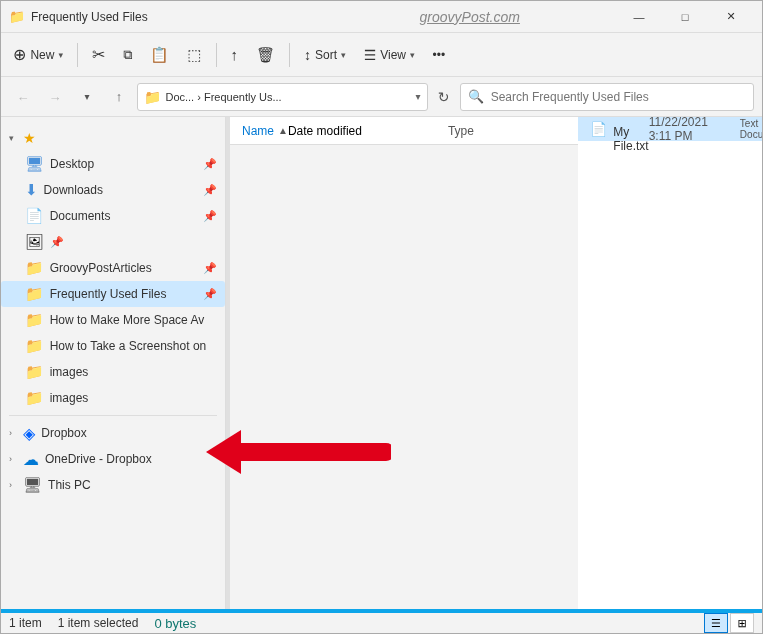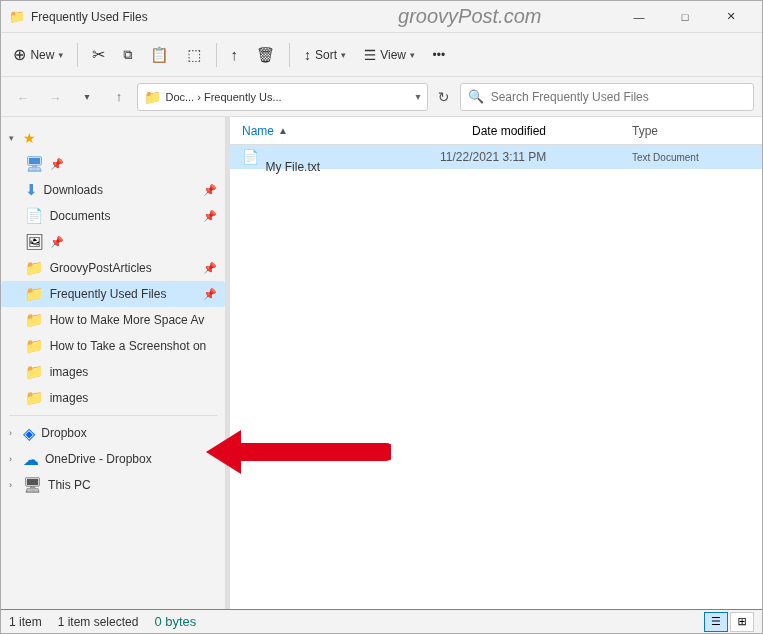--- a/index.html
+++ b/index.html
@@ -4,21 +4,21 @@
   <style>
     * { box-sizing: border-box; margin: 0; padding: 0; }
     body { font-family: 'Segoe UI', sans-serif; font-size: 13px; background: #fff; width: 763px; height: 634px; overflow: hidden; }
 
     .window { width: 763px; height: 634px; border: 1px solid #aaa; display: flex; flex-direction: column; background: #f3f3f3; }
 
     
     .title-bar { background: #f3f3f3; height: 32px; display: flex; align-items: center; padding: 0 8px; border-bottom: 1px solid #ddd; user-select: none; }
     .title-bar-icon { width: 16px; height: 16px; margin-right: 6px; }
     .title-bar-title { flex: 1; font-size: 12px; color: #333; }
-    .title-bar-watermark { flex: 1; text-align: center; font-size: 20px; color: #888; font-style: italic; }
+    .title-bar-watermark { flex: 1; text-align: center; font-size: 14px; color: #888; font-style: italic; text-decoration: underline; }
     .title-bar-controls { display: flex; gap: 0; }
     .title-bar-btn { width: 46px; height: 32px; border: none; background: transparent; cursor: pointer; display: flex; align-items: center; justify-content: center; font-size: 11px; color: #333; }
 
     
     .toolbar { background: #f3f3f3; height: 44px; display: flex; align-items: center; padding: 0 4px; border-bottom: 1px solid #ddd; gap: 2px; }
     .toolbar-btn { display: flex; align-items: center; gap: 4px; padding: 5px 8px; border: none; background: transparent; cursor: pointer; border-radius: 3px; font-size: 12px; color: #333; height: 36px; }
     .toolbar-sep { width: 1px; height: 24px; background: #ccc; margin: 0 4px; }
     .toolbar-icon { font-size: 16px; }
     .chevron { font-size: 9px; color: #555; }
 
@@ -44,36 +44,36 @@
     .sidebar-item.active { background: #cce8ff; }
     .sidebar-item.indent1 { padding-left: 24px; }
     .sidebar-section { display: flex; align-items: center; padding: 2px 8px; cursor: pointer; height: 26px; }
     .sidebar-expand { font-size: 9px; color: #666; margin-right: 4px; width: 10px; }
     .sidebar-icon { font-size: 15px; margin-right: 6px; }
     .sidebar-label { font-size: 12px; color: #333; flex: 1; white-space: nowrap; overflow: hidden; text-overflow: ellipsis; }
     .sidebar-pin { font-size: 11px; color: #888; }
     .sidebar-divider { height: 1px; background: #ddd; margin: 4px 8px; }
 
     
-    .file-area { flex: 1; display: flex; flex-direction: column; overflow: hidden; }
+    .file-area { flex: 1; display: flex; overflow: hidden; }
     .file-list-header { display: flex; align-items: center; padding: 4px 0 4px 12px; border-bottom: 1px solid #ddd; background: #fff; height: 28px; }
     .file-col-name { flex: 1; font-size: 12px; color: #0078d4; cursor: pointer; display: flex; align-items: center; gap: 4px; }
     .file-col-date { width: 160px; font-size: 12px; color: #000000; }
     .file-col-type { width: 130px; font-size: 12px; color: #555; }
     .sort-arrow { font-size: 10px; color: #555; }
     .file-list { flex: 1; background: #fff; overflow-y: auto; }
     .file-row { display: flex; align-items: center; padding: 2px 0 2px 12px; height: 24px; cursor: pointer; }
     .file-row.selected { background: #cce8ff; }
     .file-row-icon { font-size: 14px; margin-right: 6px; color: #555; }
     .file-row-name { flex: 1; font-size: 12px; color: #333; margin-top: 20px; }
     .file-row-date { width: 160px; font-size: 12px; color: #555; }
     .file-row-type { width: 130px; font-size: 10px; color: #555; margin-left: 32px; }
 
     
-    .status-bar { height: 24px; background: #f3f3f3; border-top: 1px solid #0ea5e9; display: flex; align-items: center; padding: 0 8px; gap: 16px; }
+    .status-bar { height: 24px; background: #f3f3f3; border-top: 4px solid #0ea5e9; display: flex; align-items: center; padding: 0 8px; gap: 16px; }
     .status-text { font-size: 12px; color: #333; }
     .status-selected { font-size: 12px; color: #333; }
     .status-size { font-size: 13px; color: #0f766e; }
     .status-spacer { flex: 1; }
     .status-view-btns { display: flex; gap: 2px; }
     .status-view-btn { width: 24px; height: 20px; border: 1px solid #ccc; background: #fff; cursor: pointer; display: flex; align-items: center; justify-content: center; font-size: 11px; }
     .status-view-btn.active { background: #cce8ff; border-color: #0078d4; }
   </style>
 </head>
 <body>
@@ -154,20 +154,21 @@
 
     <div class="sidebar">
 
       <div class="sidebar-section">
         <span class="sidebar-expand">▾</span>
         <span style="font-size:14px; margin-right:6px; color:#f0a800;">★</span>
       </div>
 
       <div class="sidebar-item indent1">
         <span class="sidebar-icon" style="color:#4a90d9;">🖥</span>
+        <span class="sidebar-label">Desktop</span>
         <span class="sidebar-pin">📌</span>
       </div>
 
       <div class="sidebar-item indent1">
         <span class="sidebar-icon" style="color:#4a90d9;">⬇</span>
         <span class="sidebar-label">Downloads</span>
         <span class="sidebar-pin">📌</span>
       </div>
 
       <div class="sidebar-item indent1">

